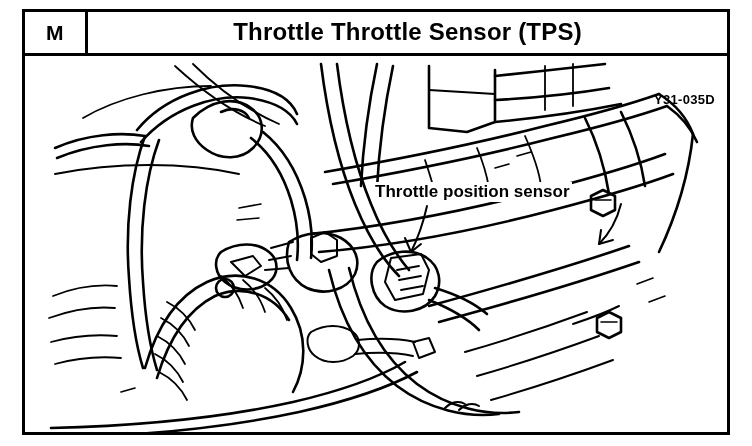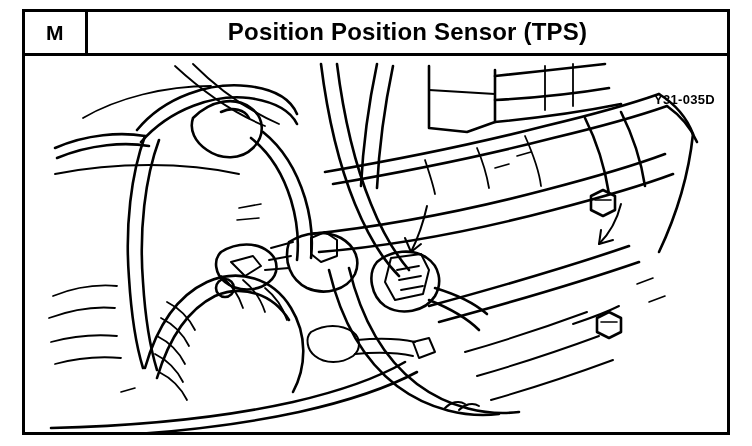--- a/index.html
+++ b/index.html
@@ -127,21 +127,21 @@
 
 <div id="page">
 
   <div class="frame">
 
     <div class="header-row">
       <div class="cell-code">
         <span>M</span>
       </div>
       <div class="cell-title">
-        <span>Position Position Sensor (TPS)</span>
+        <span>Throttle Throttle Sensor (TPS)</span>
       </div>
     </div>
 
     <div class="body-area">
 
       <div class="fig-code">Y31-035D</div>
 
       <div class="figure-wrap">
         <svg width="702" height="379" viewBox="0 0 702 379" xmlns="http://www.w3.org/2000/svg">
           <g fill="none" stroke="#000" stroke-width="2.6" stroke-linecap="round" stroke-linejoin="round">
@@ -269,16 +269,17 @@
             <path d="M212 164 L 234 162" stroke-width="1.6"></path>
             <path d="M470 112 L 484 108" stroke-width="1.6"></path>
             <path d="M492 100 L 506 96" stroke-width="1.6"></path>
             <path d="M612 228 L 628 222" stroke-width="1.6"></path>
             <path d="M624 246 L 640 240" stroke-width="1.6"></path>
             <path d="M96 336 L 110 332" stroke-width="1.6"></path>
           </g>
         </svg>
       </div>
 
+      <div class="callout-label">Throttle position sensor</div>
 
     </div>
   </div>
 </div>
 
 </body></html>

